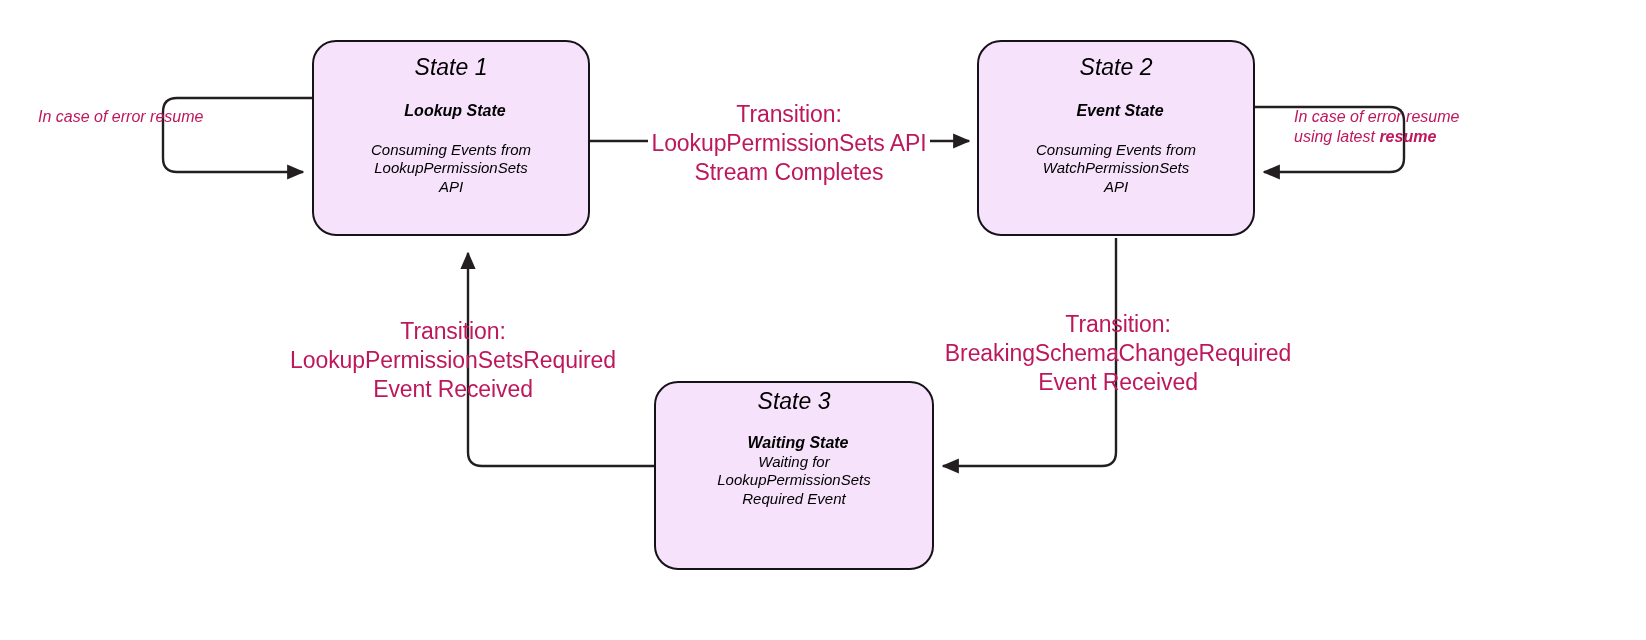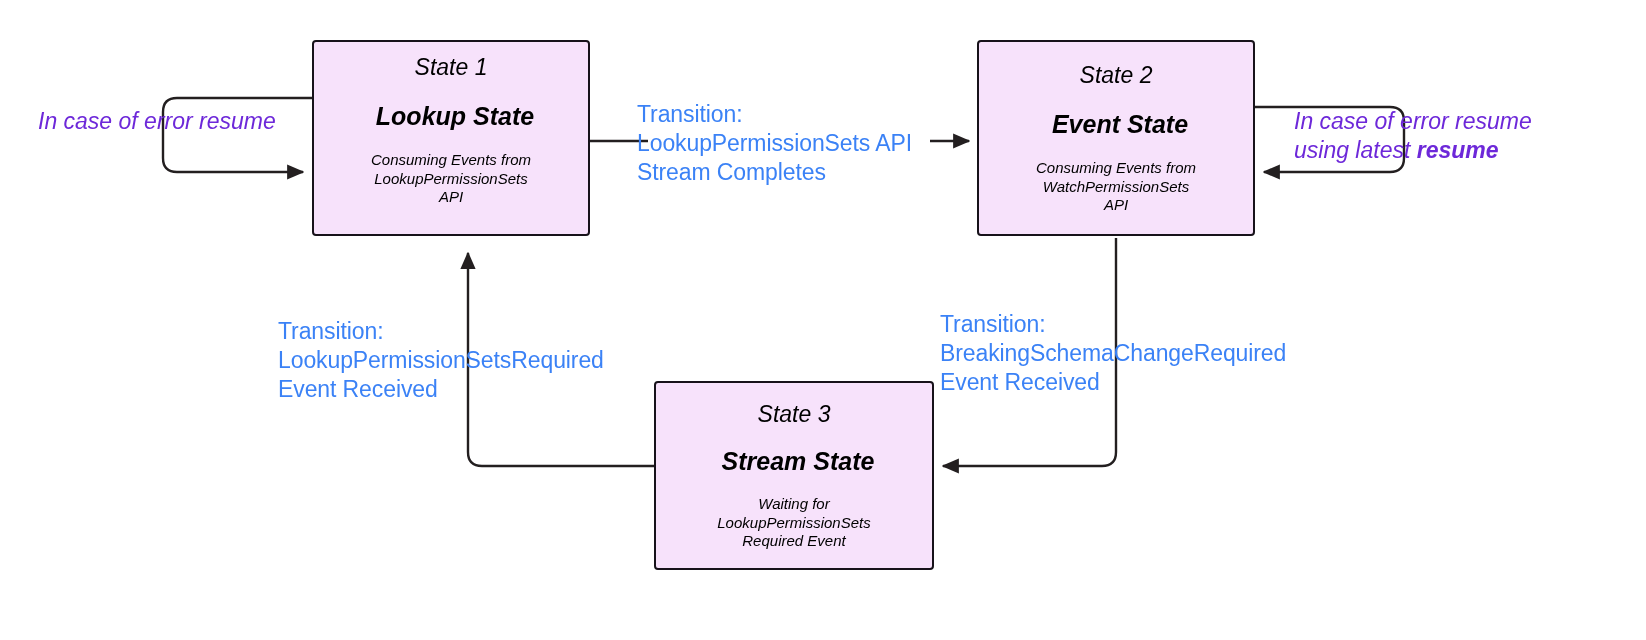--- a/index.html
+++ b/index.html
@@ -24,61 +24,62 @@
     left: 0;
     width: 1646px;
     height: 640px;
     pointer-events: none;
   }
   .state-node {
     position: absolute;
     box-sizing: border-box;
     background: #f7e2fb;
     border: 2px solid #17121a;
-    border-radius: 4px;
+    border-radius: 24px;
     display: flex;
     flex-direction: column;
     align-items: center;
     text-align: center;
     color: #000000;
   }
   .state-index {
     font-style: italic;
     font-weight: normal;
     font-size: 23px;
     line-height: 1.15;
   }
   .state-title {
     font-style: italic;
     font-weight: bold;
-    font-size: 25px;
+    font-size: 16px;
     line-height: 1.15;
     margin-left: 8px;
   }
   .state-desc {
     font-style: italic;
     font-weight: normal;
     font-size: 15px;
     line-height: 1.24;
     white-space: pre-line;
   }
   .edge-label {
     position: absolute;
+    text-align: center;
     font-size: 23px;
     line-height: 1.26;
-    color: #3b82f6;
+    color: #be185d;
     white-space: pre-line;
     letter-spacing: -0.1px;
   }
   .loop-label {
     position: absolute;
     font-style: italic;
-    font-size: 23px;
+    font-size: 16px;
     line-height: 1.27;
-    color: #6d28d9;
+    color: #be185d;
     white-space: nowrap;
   }
   .loop-label b {
     font-weight: bold;
     font-style: italic;
   }
 </style>
 </head>
 <body>
 
@@ -114,32 +115,32 @@
   </svg>
 
   <div class="state-node" style="left:312px; top:40px; width:278px; height:196px; padding-top:12px;">
     <div class="state-index">State 1</div>
     <div class="state-title" style="margin-top:22px;">Lookup State</div>
     <div class="state-desc" style="margin-top:20px;">Consuming Events from
 LookupPermissionSets
 API</div>
   </div>
 
-  <div class="state-node" style="left:977px; top:40px; width:278px; height:196px; padding-top:20px;">
+  <div class="state-node" style="left:977px; top:40px; width:278px; height:196px; padding-top:12px;">
     <div class="state-index">State 2</div>
     <div class="state-title" style="margin-top:22px;">Event State</div>
     <div class="state-desc" style="margin-top:20px;">Consuming Events from
 WatchPermissionSets
 API</div>
   </div>
 
-  <div class="state-node" style="left:654px; top:381px; width:280px; height:189px; padding-top:18px;">
+  <div class="state-node" style="left:654px; top:381px; width:280px; height:189px; padding-top:5px;">
     <div class="state-index">State 3</div>
-    <div class="state-title" style="margin-top:20px;">Stream State</div>
-    <div class="state-desc" style="margin-top:19px;">Waiting for
+    <div class="state-title" style="margin-top:20px;">Waiting State</div>
+    <div class="state-desc" style="">Waiting for
 LookupPermissionSets
 Required Event</div>
   </div>
 
   <div class="edge-label" style="left:637px; top:100px; width:304px;">Transition:
 LookupPermissionSets API
 Stream Completes</div>
 
   <div class="edge-label" style="left:278px; top:317px; width:350px;">Transition:
 LookupPermissionSetsRequired

